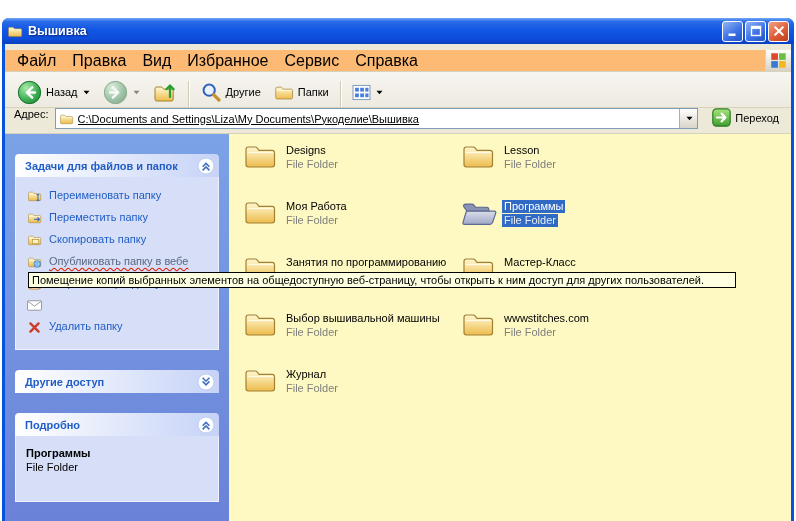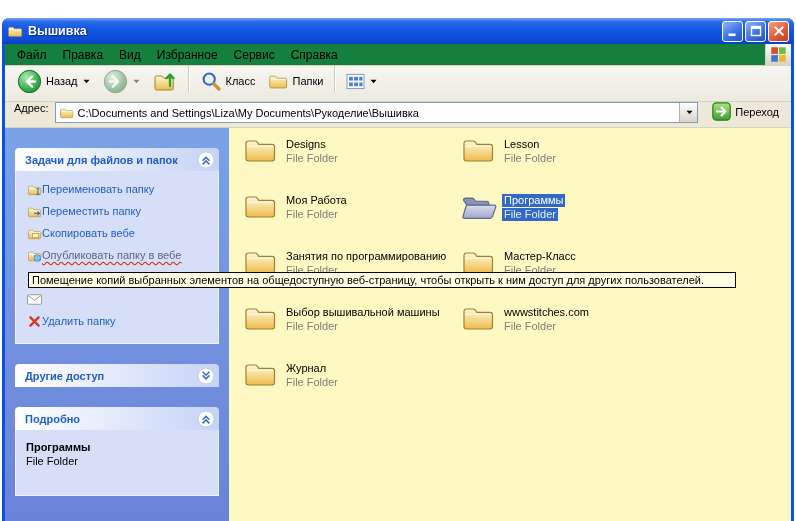--- a/index.html
+++ b/index.html
@@ -17,56 +17,56 @@
   .title-text { flex:1; color:#FFF; font-size:12.5px; font-weight:bold; text-shadow:1px 1px 2px rgba(0,20,80,.7); }
   .win-controls { display:flex; gap:2px; }
   .wbtn { width:21px; height:21px; border-radius:3px; border:1px solid #FFF; display:flex; align-items:center; justify-content:center; cursor:pointer; }
   .wbtn.min,.wbtn.max { background:linear-gradient(145deg,#93B4F2,#3E74E8 55%,#2054C4); }
   .wbtn.close { background:linear-gradient(145deg,#F2A285,#DE5E3A 55%,#BE3E18); }
   .wglyph { display:flex; }
 
   .inner { flex:1; margin:0 3px; background:#ECE9D8; display:flex; flex-direction:column; min-height:0; }
 
   
-  .menubar { height:22px; flex:0 0 22px; display:flex; align-items:stretch; background:#15803d; border-bottom:1px solid #D8D2BD; font-size:12px; padding-left:4px; }
+  .menubar { height:22px; flex:0 0 22px; display:flex; align-items:stretch; background:#fdba74; border-bottom:1px solid #D8D2BD; font-size:16px; padding-left:4px;margin-top:6px; }
   .menu-items { display:flex; align-items:center; }
   .menu-item { padding:3px 8px; cursor:default; }
   .winlogo { margin-left:auto; width:26px; display:flex; align-items:center; justify-content:center;
              border-left:1px solid #D8D2BD; background:linear-gradient(180deg,#FFFFFF,#D6D2C6); }
 
   
-  .toolbar { height:36px; flex:0 0 36px; display:flex; align-items:flex-start; padding:0 6px; gap:1px;
+  .toolbar { height:36px; flex:0 0 36px; display:flex; align-items:flex-end; padding:0 6px; gap:1px;
              background:linear-gradient(180deg,#F7F5F0,#EDEAE0); border-bottom:1px solid #D8D2BD; font-size:11px; }
   .tbtn { height:30px; display:flex; align-items:center; gap:4px; padding:0 6px; border-radius:3px; cursor:pointer; }
   .ticon24 { display:flex; }
   .caret { display:flex; margin-left:1px; }
   .caret.dim { opacity:.45; }
   .tsep { width:1px; height:26px; background:#D0CABA; box-shadow:1px 0 0 #FFFFFF; margin:0 4px; }
 
   
   .addressbar { height:26px; flex:0 0 26px; display:flex; align-items:flex-start; gap:6px; padding:0 4px 0 9px;
                 background:#ECE9D8; border-bottom:1px solid #D8D2BD; font-size:11px; }
   .combobox { flex:1; height:21px; border:1px solid #7F9DB9; background:#FFF; display:flex; align-items:center; gap:4px; padding-left:3px; cursor:text; }
   .addr-icon { display:flex; }
-  .addr-text { flex:1; white-space:nowrap; overflow:hidden; }
+  .addr-text { flex:1; white-space:nowrap; overflow:hidden;text-decoration:underline; }
   .combo-drop { width:18px; height:19px; background:linear-gradient(180deg,#FEFEFD,#D9D4C8); border-left:1px solid #B5AF9E;
                 display:flex; align-items:center; justify-content:center; cursor:pointer; }
   .go-button { display:flex; align-items:center; gap:4px; padding:0 8px; cursor:pointer; }
 
   
   .bodyarea { flex:1; display:flex; min-height:0; }
 
   .taskpane { flex:0 0 224px; width:224px; background:linear-gradient(180deg,#7BA2E7 0%,#6A82D8 100%); padding:20px 10px 0; overflow:hidden; }
   .tp { margin-bottom:20px; font-size:11px; }
   .tp-header { height:23px; border-radius:4px 4px 0 0; background:linear-gradient(90deg,#FFFFFF,#C6D3F7);
                display:flex; align-items:center; justify-content:space-between; padding:0 4px 0 10px;
                color:#215DC6; font-weight:bold; cursor:pointer; }
   .chev { display:flex; }
   .tp-body { background:#D6DFF7; border:1px solid rgba(255,255,255,.6); border-top:none; padding:12px 4px 6px 10px; }
-  .task-item { display:flex; margin-bottom:9px; cursor:pointer;align-items:flex-end; }
+  .task-item { display:flex; gap:7px; margin-bottom:9px; cursor:pointer; }
   .task-item .ticon { flex:0 0 16px; width:16px; display:flex; justify-content:center; margin-top:1px; }
   .tlabel { color:#215DC6; line-height:13px; }
   .task-item.highlighted .tlabel { color:#5A6880; text-decoration:underline; text-decoration-style:wavy; text-decoration-color:#DE1F00; text-underline-offset:2px; }
   .tp-body.details { color:#000; line-height:14px; padding:10px 8px 14px 10px; }
   .d-name { font-weight:bold; }
   .d-type { margin-bottom:13px; }
   .d-mod { width:160px; }
 
   .content { flex:1; background:#fef9c3; padding:8px 0 0 14px; overflow:hidden; position:relative; }
   .folder-grid { display:grid; grid-template-columns:218px 218px; grid-auto-rows:56px; }
@@ -204,21 +204,21 @@
           </span>
       </div>
       <div class="tsep"></div>
       <div class="tbtn">
         <span class="ticon24">
             <svg width="22" height="22" viewBox="0 0 22 22">
               <circle cx="9.2" cy="9.2" r="5.6" fill="#EAF3FD" stroke="#2F64C3" stroke-width="2"></circle>
               <line x1="13.6" y1="13.6" x2="19" y2="19" stroke="#C8912F" stroke-width="3.2" stroke-linecap="round"></line>
             </svg>
           </span>
-        <span>Класс</span>
+        <span>Другие</span>
       </div>
       <div class="tbtn">
         <span class="ticon24">
             <svg width="20" height="17" viewBox="0 0 34 28">
               <defs>
                 <linearGradient id="gfold" x1="0" y1="0" x2="0" y2="1">
                   <stop offset="0" stop-color="#FFF8D2"></stop>
                   <stop offset="1" stop-color="#EDBC4D"></stop>
                 </linearGradient>
               </defs>
@@ -346,21 +346,21 @@
                         <linearGradient id="gfold" x1="0" y1="0" x2="0" y2="1">
                           <stop offset="0" stop-color="#FFF8D2"></stop>
                           <stop offset="1" stop-color="#EDBC4D"></stop>
                         </linearGradient>
                       </defs>
                       <path d="M3 7.4C3 5.8 3.8 5 5.4 5L11.9 5C13 5 13.6 5.3 14.3 6.2L15.9 8.3L29.1 8.3C30.7 8.3 31.5 9.1 31.5 10.7L31.5 22.6C31.5 24.2 30.7 25 29.1 25L5.4 25C3.8 25 3 24.2 3 22.6Z" fill="url(#gfold)" stroke="#A28033" stroke-width="1.2"></path>
                       <path d="M4.3 10.5L30.3 10.5" stroke="#FFFDEC" stroke-width="1.3" opacity="0.85"></path>
                       <rect x="12" y="12.5" width="15" height="10" fill="#FFF3BC" stroke="#A28033" stroke-width="1.3"></rect>
                     </svg>
                   </span>
-                  <span class="tlabel">Скопировать вебе</span>
+                  <span class="tlabel">Скопировать папку</span>
                 </div>
 
                 <div class="task-item highlighted">
                   <span class="ticon">
                     <svg width="15" height="12" viewBox="0 0 34 28">
                       <defs>
                         <linearGradient id="gfold" x1="0" y1="0" x2="0" y2="1">
                           <stop offset="0" stop-color="#FFF8D2"></stop>
                           <stop offset="1" stop-color="#EDBC4D"></stop>
                         </linearGradient>

